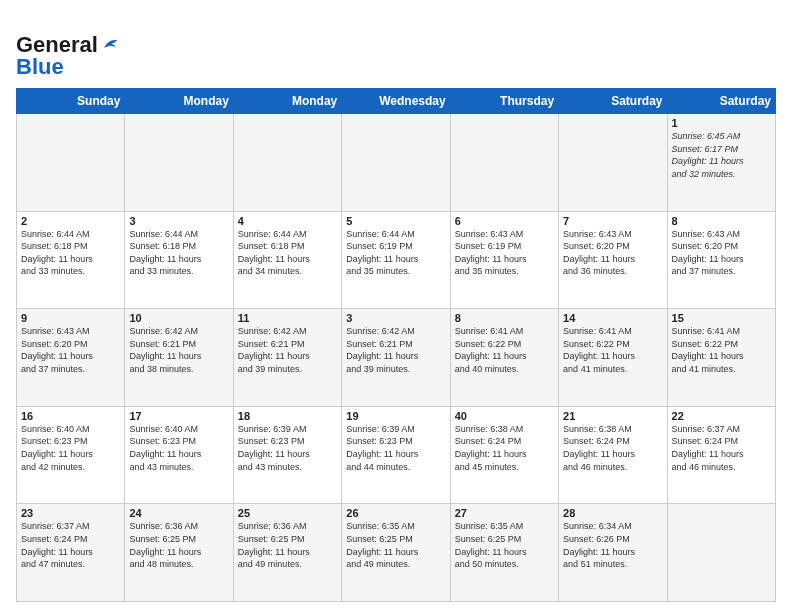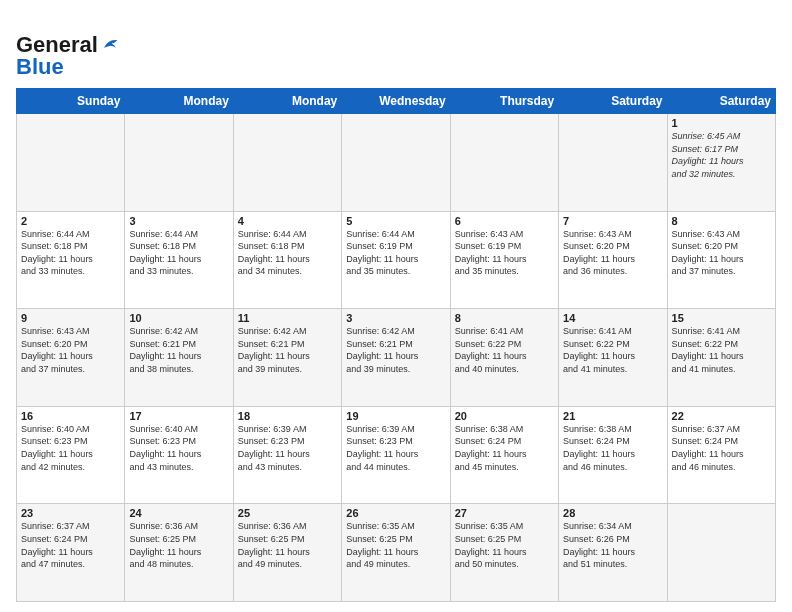--- a/index.html
+++ b/index.html
@@ -264,21 +264,21 @@
 and 43 minutes.</div>
           </td>
           <td>
             <span class="day-num">19</span>
             <div class="day-info" style="white-space: pre-line;">Sunrise: 6:39 AM
 Sunset: 6:23 PM
 Daylight: 11 hours
 and 44 minutes.</div>
           </td>
           <td>
-            <span class="day-num">20</span>
+            <span class="day-num">40</span>
             <div class="day-info" style="white-space: pre-line;">Sunrise: 6:38 AM
 Sunset: 6:24 PM
 Daylight: 11 hours
 and 45 minutes.</div>
           </td>
           <td>
             <span class="day-num">21</span>
             <div class="day-info" style="white-space: pre-line;">Sunrise: 6:38 AM
 Sunset: 6:24 PM
 Daylight: 11 hours

